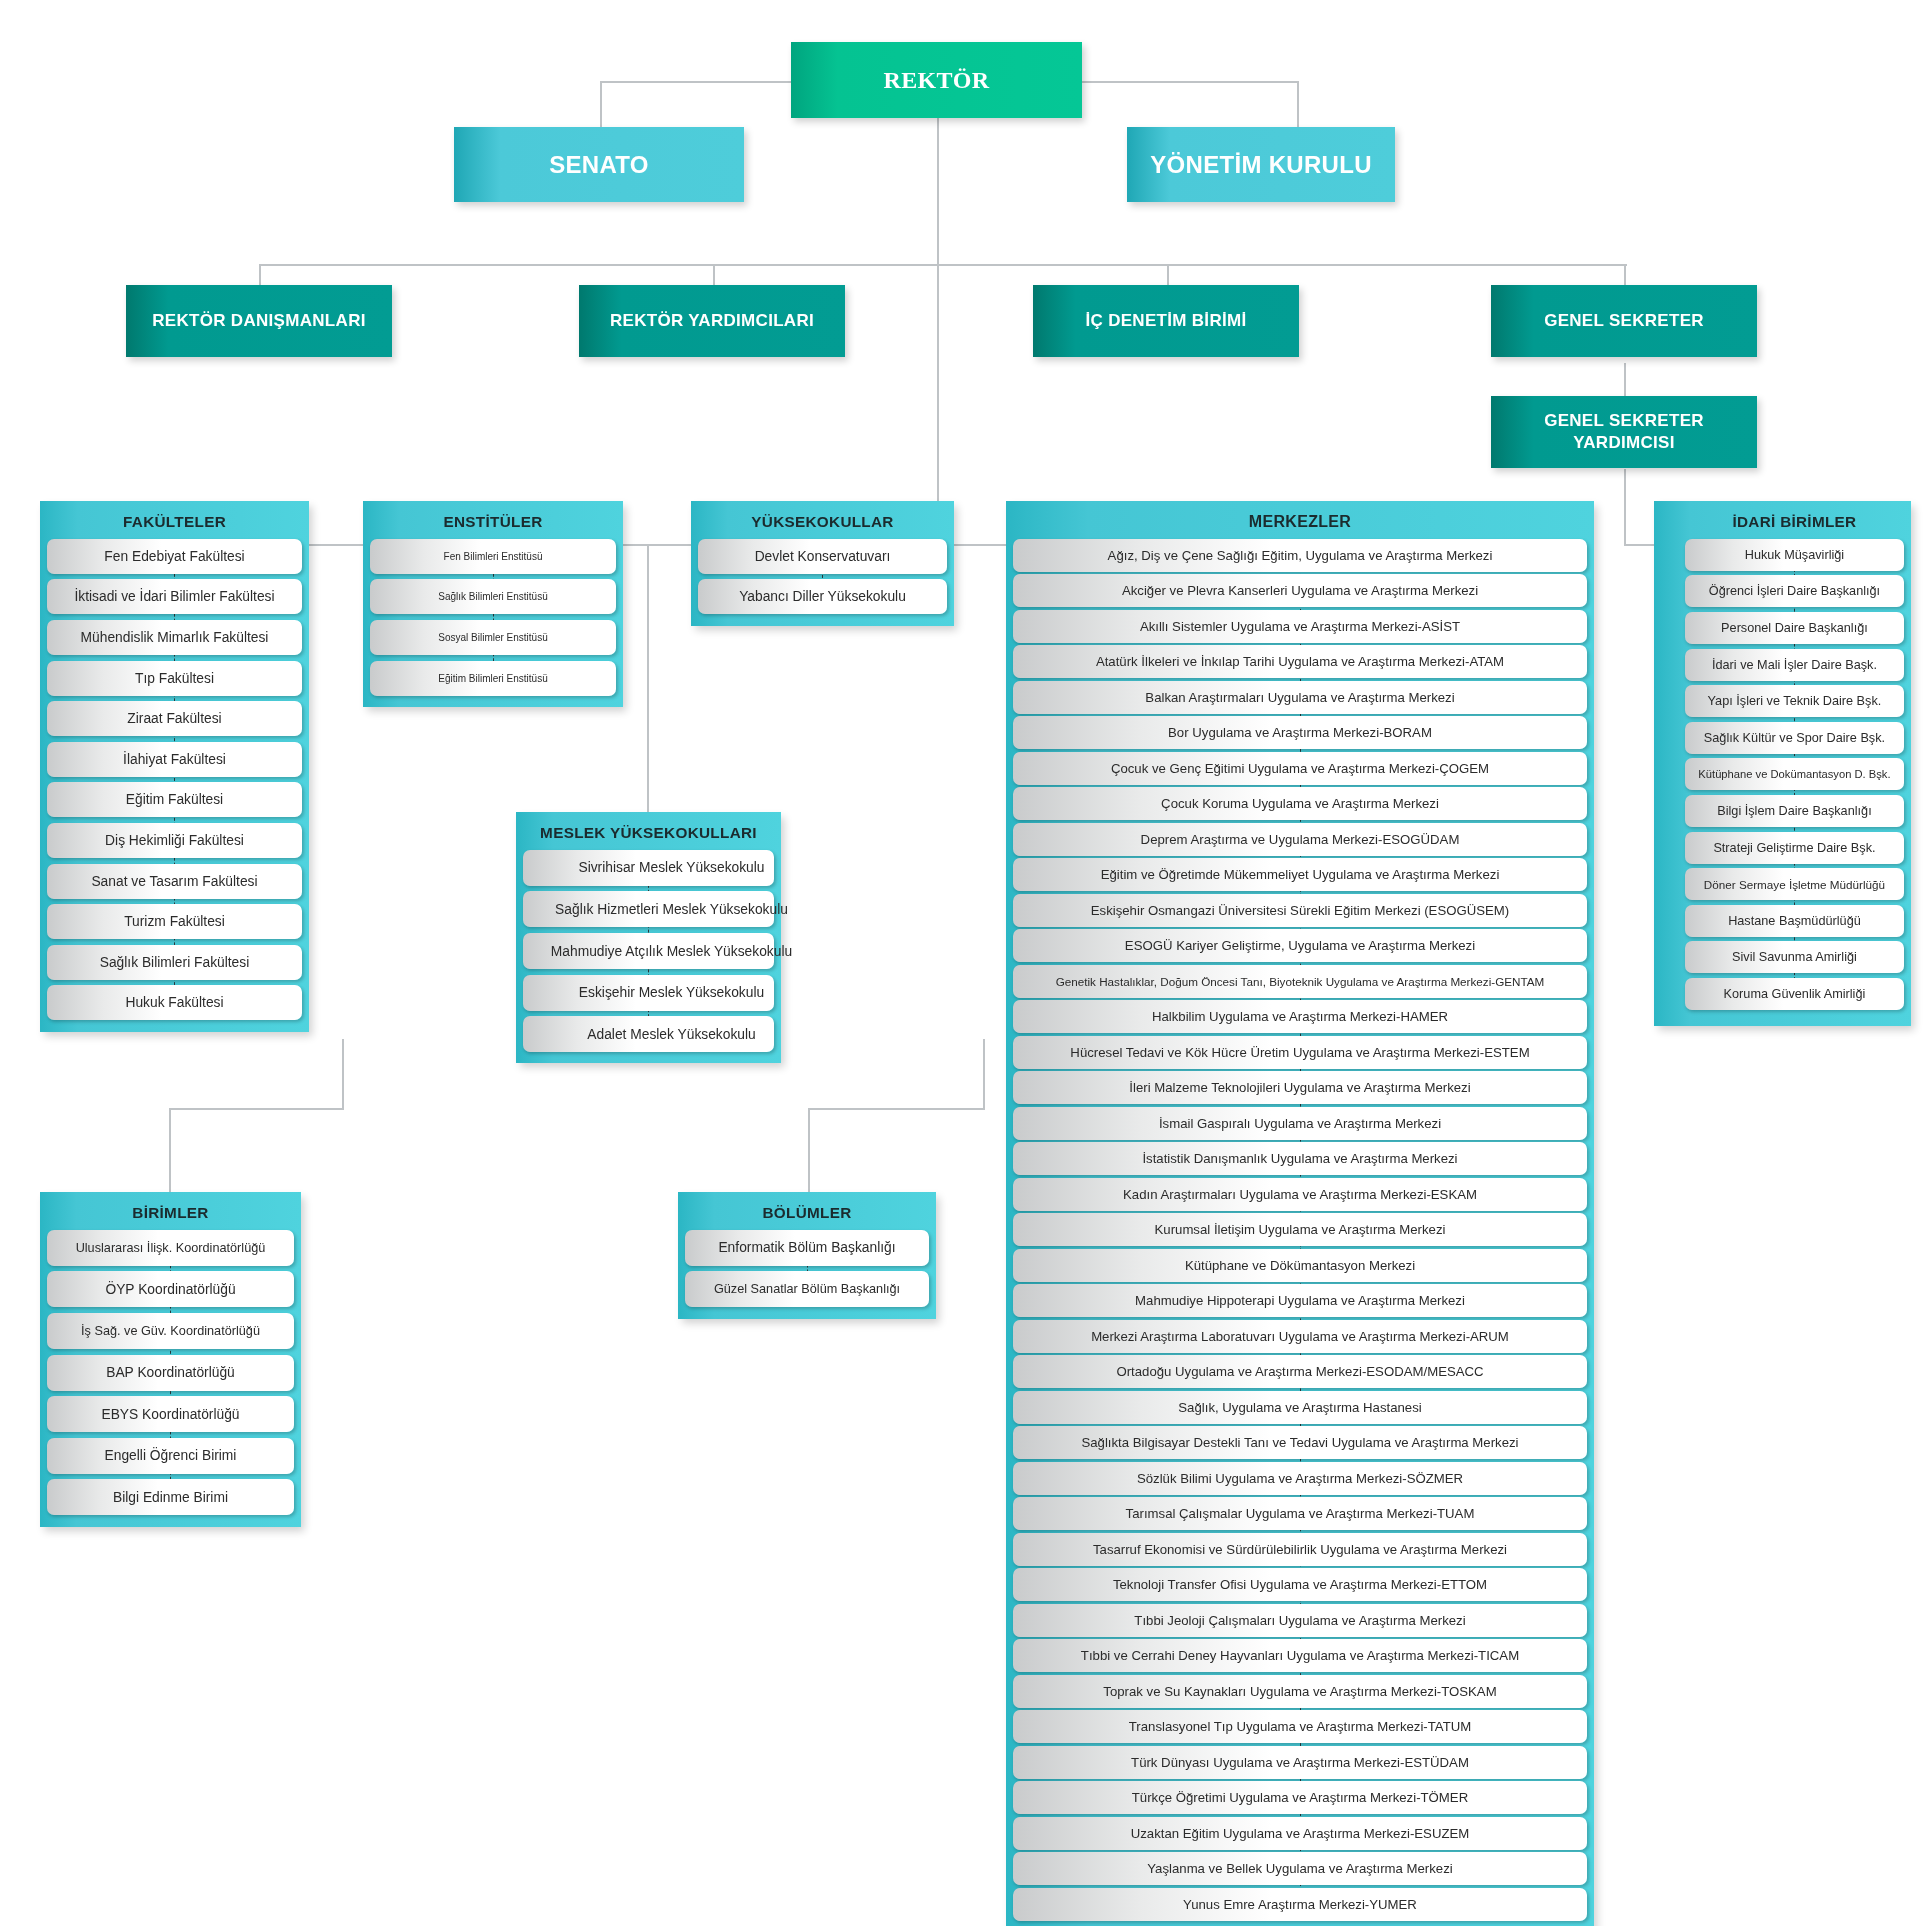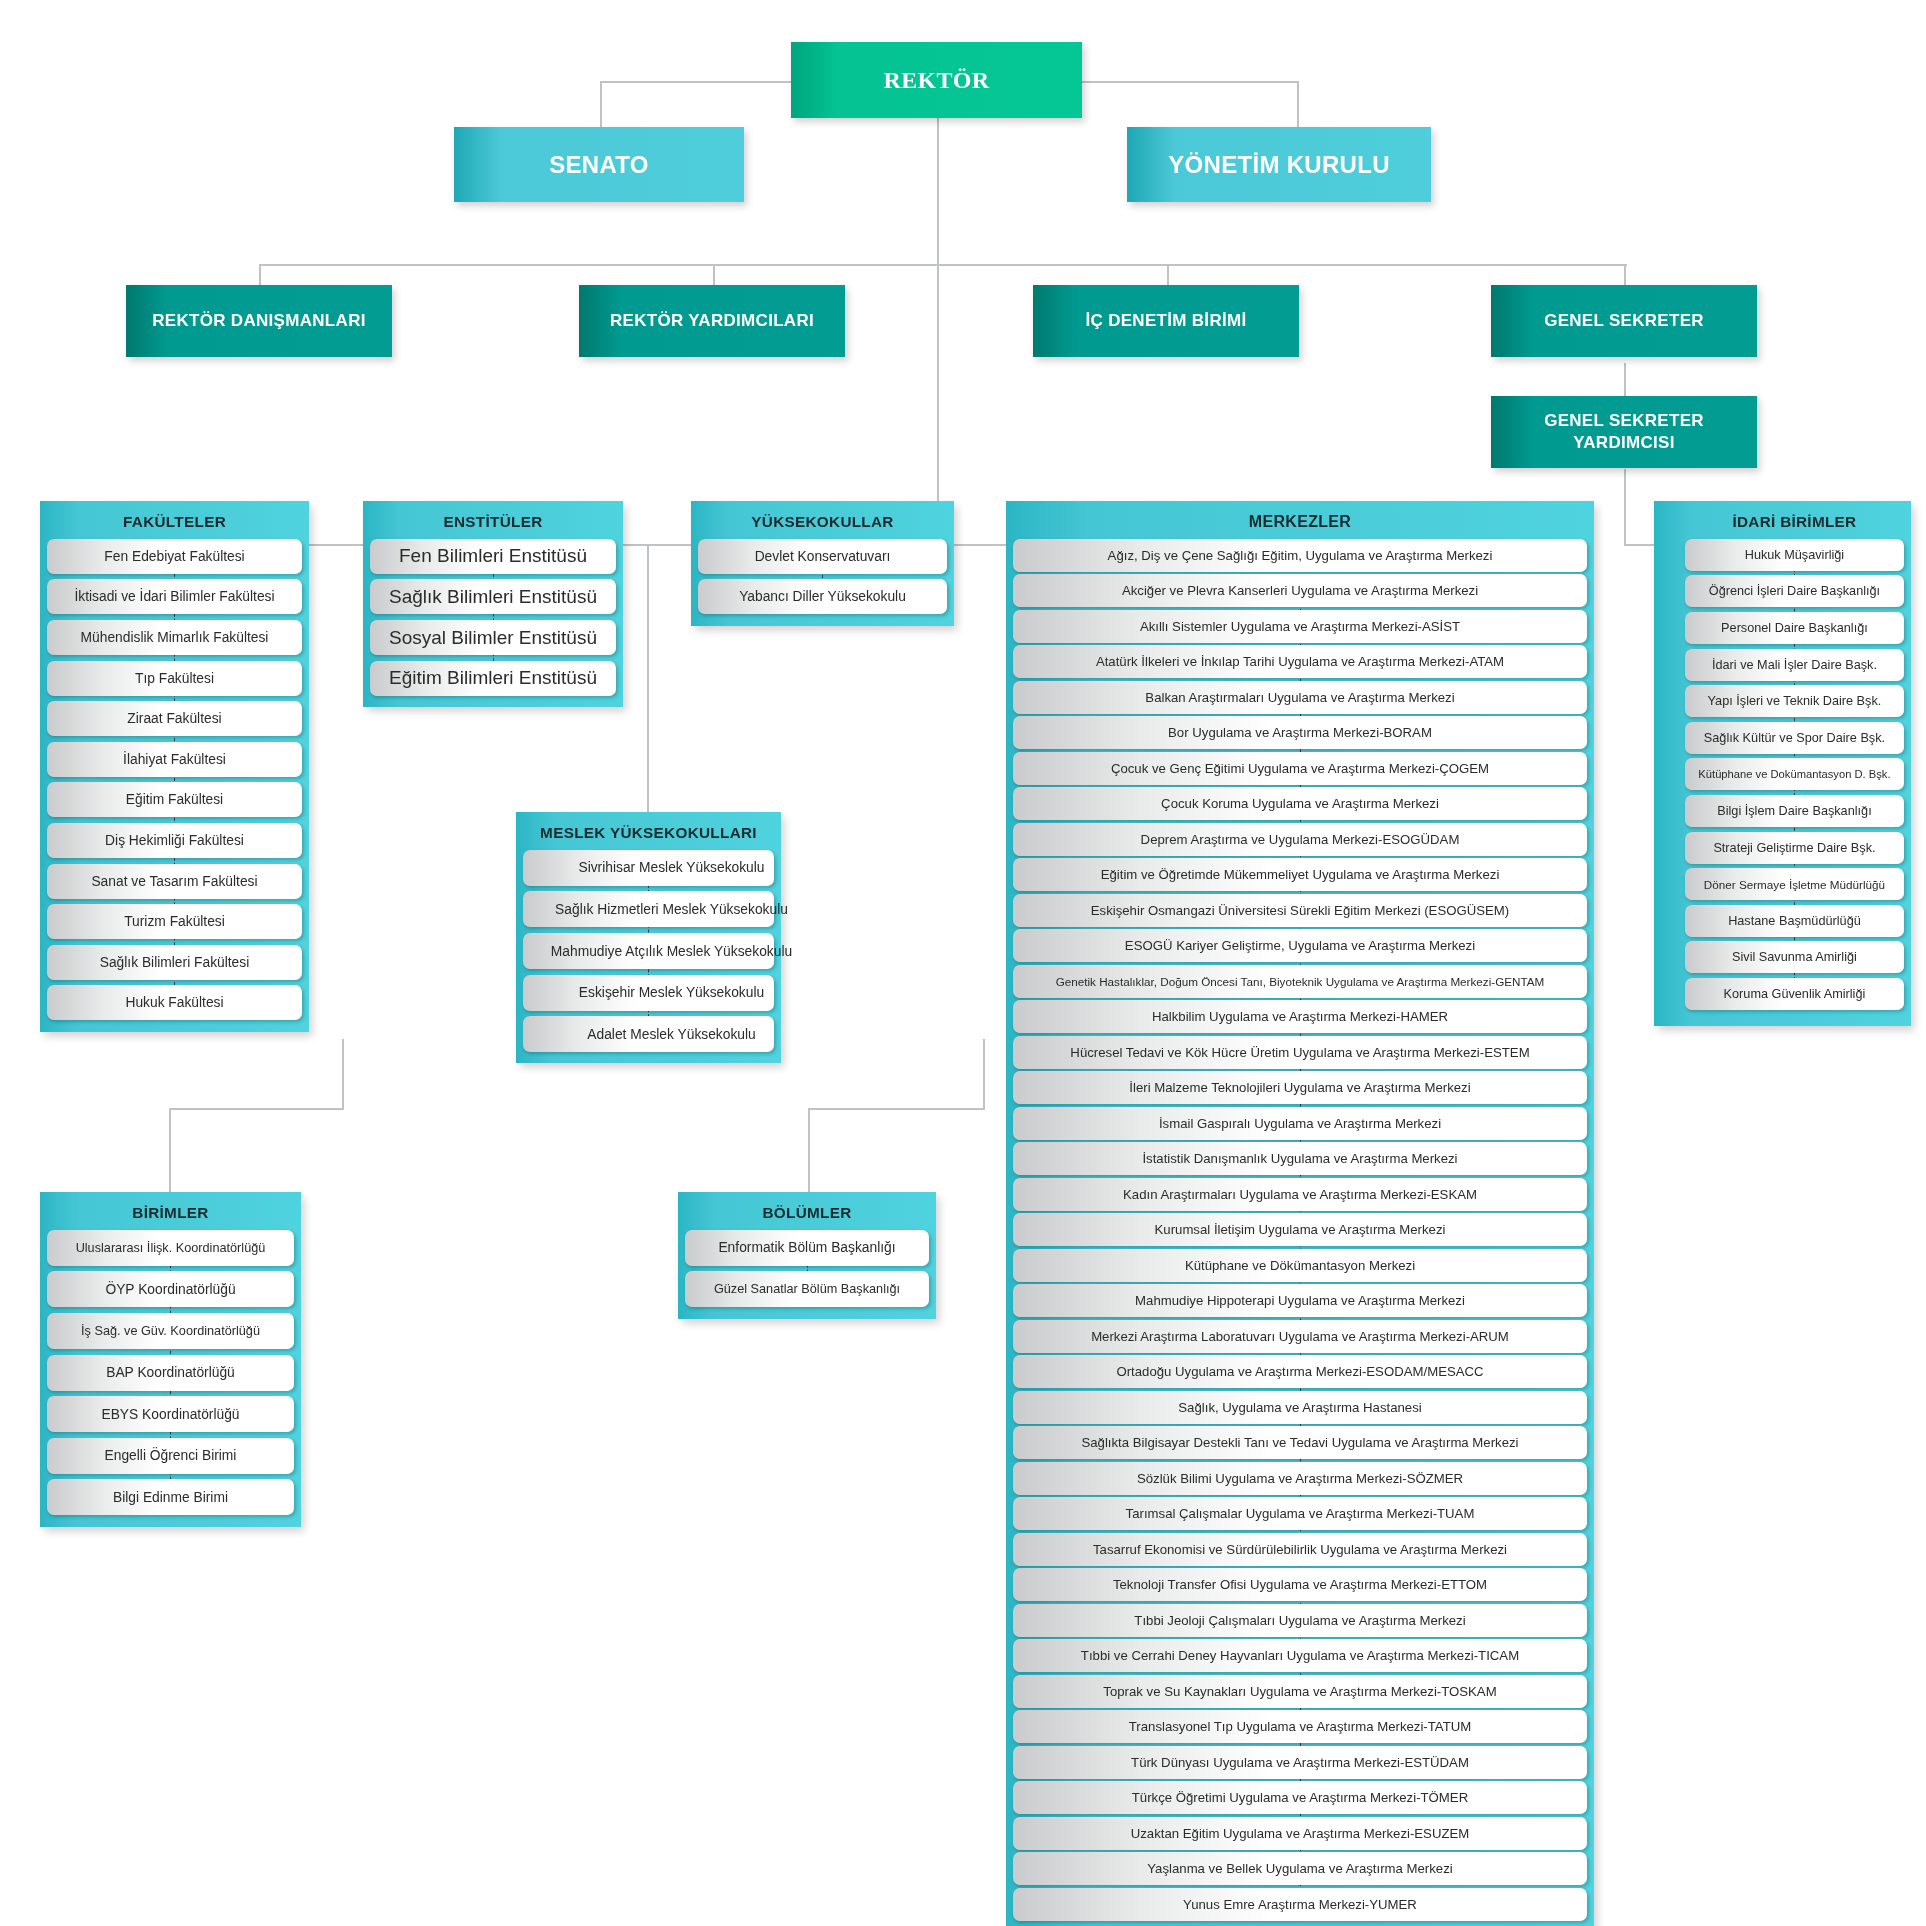--- a/index.html
+++ b/index.html
@@ -77,21 +77,21 @@
     white-space: nowrap;
     overflow: visible;
   }
   .item:last-child { margin-bottom: 0; }
 
   
   #p-fakulteler { left: 40px;  top: 501px;  width: 269px; }
   #p-fakulteler .item { height: 35px; font-size: 13.8px; }
 
   #p-enstituler { left: 363px; top: 501px;  width: 260px; }
-  #p-enstituler .item { height: 35px; font-size: 19px; }
+  #p-enstituler .item { height: 35px; font-size: 10px; }
 
   #p-yuksekokullar { left: 691px; top: 501px; width: 263px; }
   #p-yuksekokullar .item { height: 35px; font-size: 13.8px; }
 
   #p-merkezler { left: 1006px; top: 501px; width: 588px; }
   #p-merkezler .panel-title { font-size: 16px; }
   #p-merkezler .item { height: 33px; font-size: 13.2px; margin-bottom: 2.5px; }
 
   #p-idari { left: 1654px; top: 501px; width: 257px; padding-left: 31px; }
   #p-idari .item { height: 32px; font-size: 12.7px; margin-bottom: 4.6px; }
@@ -148,21 +148,21 @@
   <div class="ln lnv" style="left:808px; top:1108px; height:88px;"></div>
 
   <div class="node node-rektor" style="left:791px; top:42px; width:291px; height:76px;">
     <span>REKTÖR</span>
   </div>
 
   <div class="node node-l2" style="left:454px; top:127px; width:290px; height:75px;">
     <span>SENATO</span>
   </div>
 
-  <div class="node node-l2" style="left:1127px; top:127px; width:304px; height:75px;">
+  <div class="node node-l2" style="left:1127px; top:127px; width:268px; height:75px;">
     <span>YÖNETİM KURULU</span>
   </div>
 
   <div class="node node-l3" style="left:126px; top:285px; width:266px; height:72px;">
     <span>REKTÖR DANIŞMANLARI</span>
   </div>
 
   <div class="node node-l3" style="left:579px; top:285px; width:266px; height:72px;">
     <span>REKTÖR YARDIMCILARI</span>
   </div>

